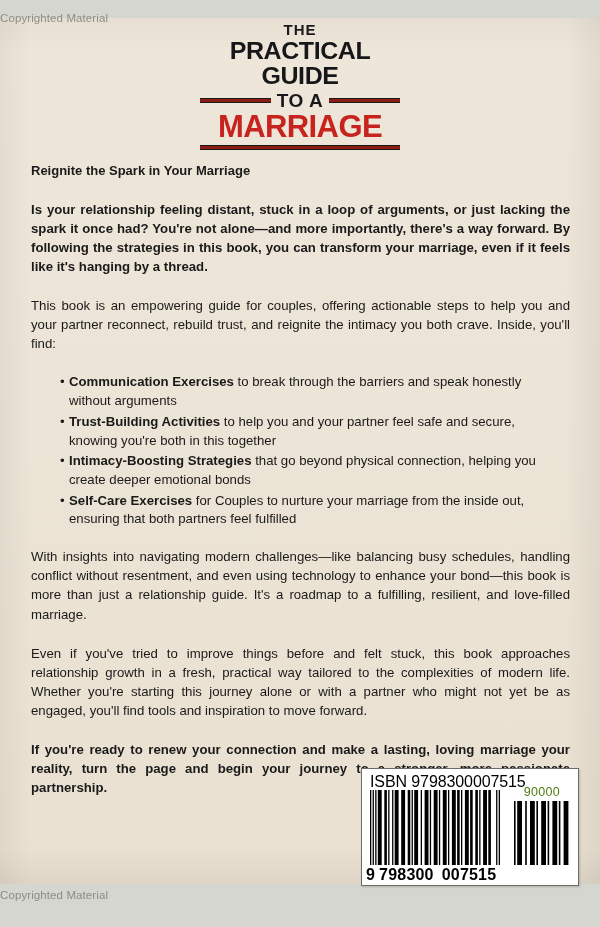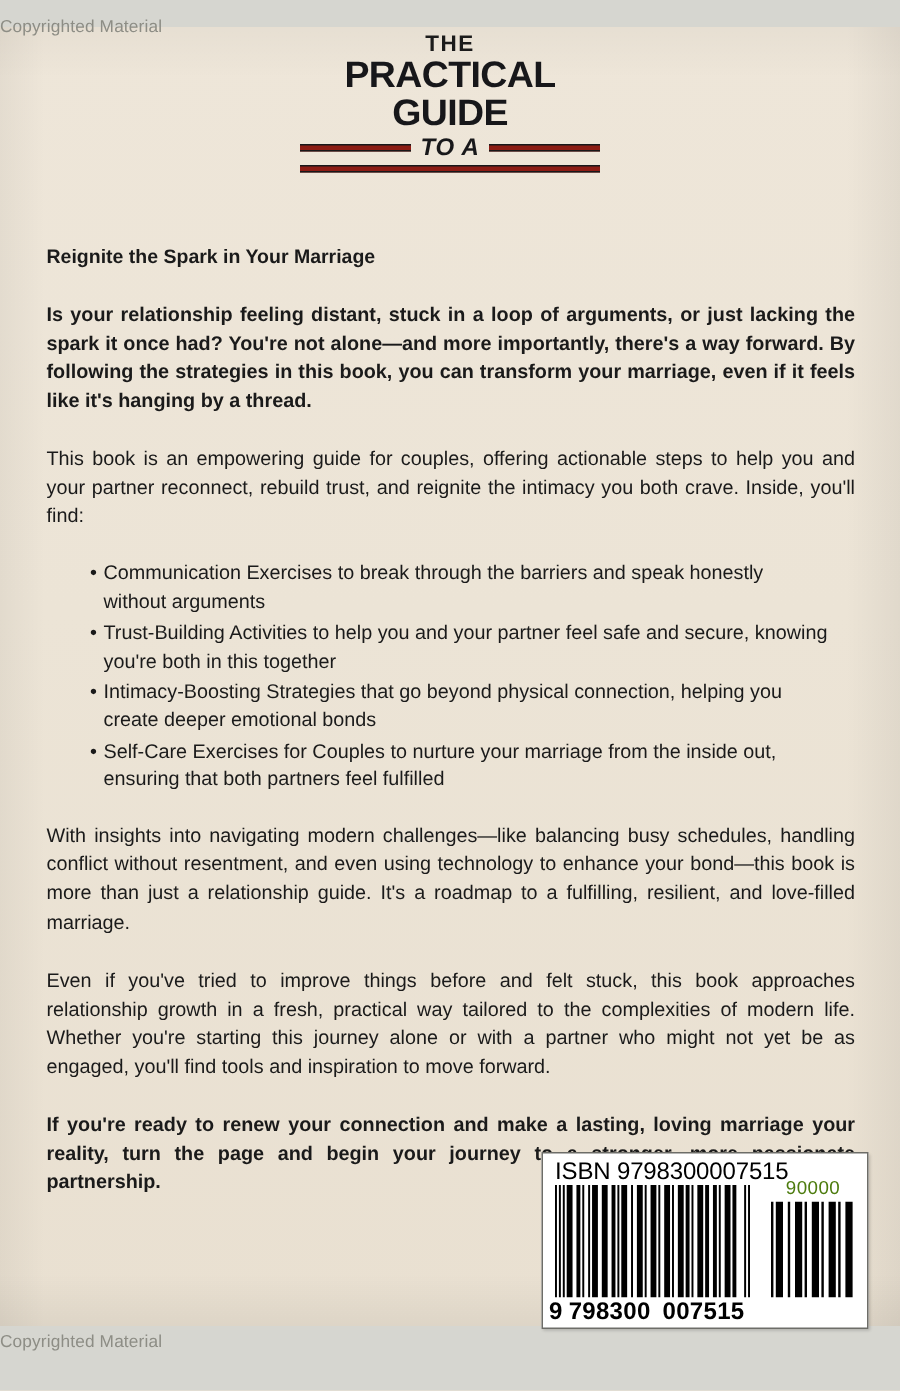--- a/index.html
+++ b/index.html
@@ -88,26 +88,25 @@
   .rule-row .bar {
     flex: 1 1 auto;
     height: 3px;
     background: #8c1c14;
     border-top: 1px solid #18181a;
     border-bottom: 1px solid #18181a;
     box-sizing: content-box;
   }
   .rule-row .toa {
     flex: 0 0 auto;
-    font-size: 16px;
+    font-size: 19px;
     font-weight: bold;
     color: #18181a;
     letter-spacing: 0.5px;
     line-height: 1;
-    font-style: italic;
   }
   .t-healthy, .t-marriage {
     font-weight: bold;
     color: #c7231f;
     line-height: 0.96;
     letter-spacing: -1px;
   }
   .t-healthy { font-size: 41px; }
   .t-marriage { font-size: 31px; letter-spacing: -0.6px; margin-top: 1px; }
   .title-underline {
@@ -158,21 +157,21 @@
     padding-left: 9px;
     text-indent: -9px;
     padding-right: 18px;
   }
   ul.features li::before {
     content: "\2022";
     display: inline-block;
     width: 9px;
     text-indent: 0;
   }
-  ul.features li b { font-weight: normal; }
+  ul.features li b { font-weight: bold; }
 
   
   .barcode-box {
     position: absolute;
     left: 361px;
     top: 768px;
     width: 218px;
     height: 118px;
     background: #ffffff;
     border: 1px solid #6d6d68;
@@ -234,20 +233,21 @@
 <div class="page">
 
   <div class="title-block">
     <div class="t-the">THE</div>
     <div class="t-practical">PRACTICAL GUIDE</div>
     <div class="rule-row">
       <span class="bar"></span>
       <span class="toa">TO A</span>
       <span class="bar"></span>
     </div>
+    <div class="t-marriage">MARRIAGE</div>
     <div class="title-underline"></div>
   </div>
 
   <div class="copy">
     <div class="lead">Reignite the Spark in Your Marriage</div>
     <p class="bold-para">Is your relationship feeling distant, stuck in a loop of arguments, or just lacking the spark it once had? You're not alone—and more importantly, there's a way forward. By following the strategies in this book, you can transform your marriage, even if it feels like it's hanging by a thread.</p>
     <p class="para">This book is an empowering guide for couples, offering actionable steps to help you and your partner reconnect, rebuild trust, and reignite the intimacy you both crave. Inside, you'll find:</p>
     <ul class="features" id="feature-list">
         <li><b>Communication Exercises</b><span> to break through the barriers and speak honestly without arguments</span></li>
         <li><b>Trust-Building Activities</b><span> to help you and your partner feel safe and secure, knowing you're both in this together</span></li>

